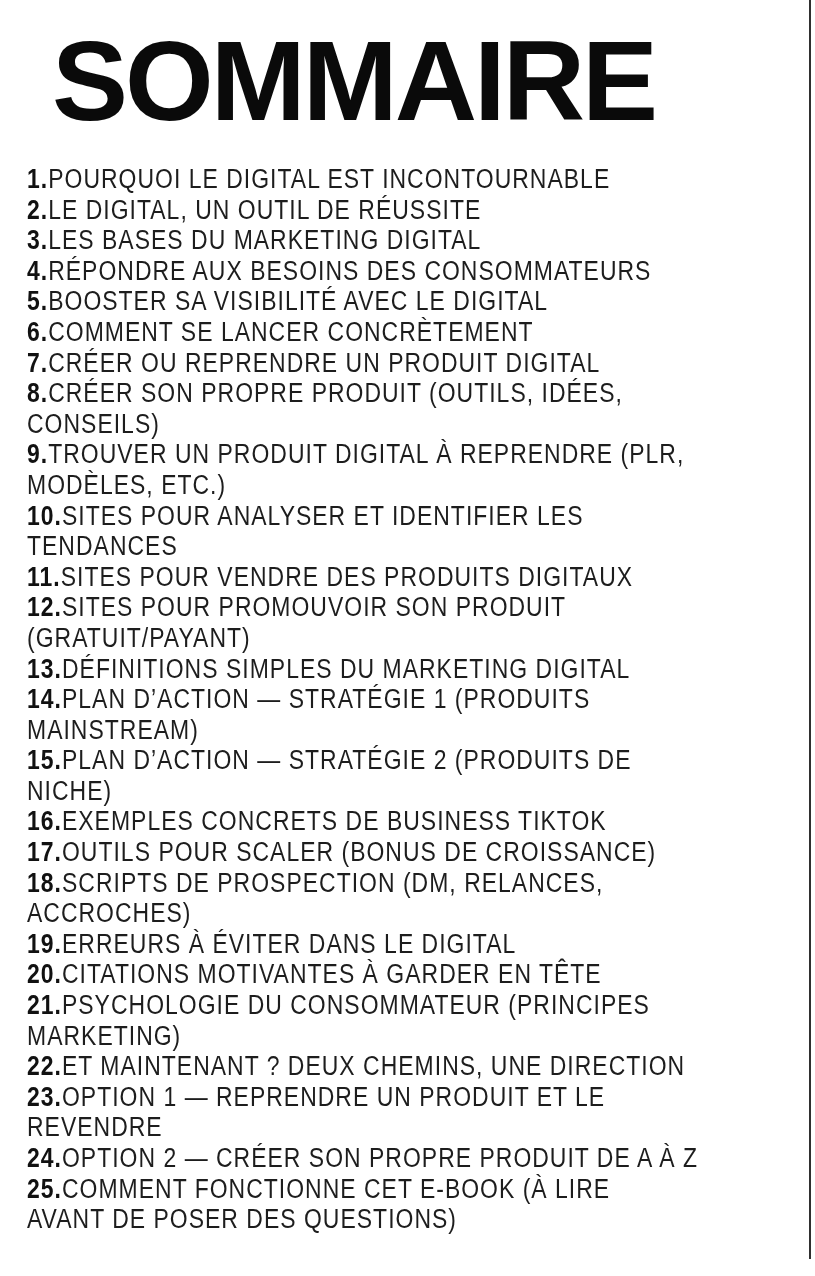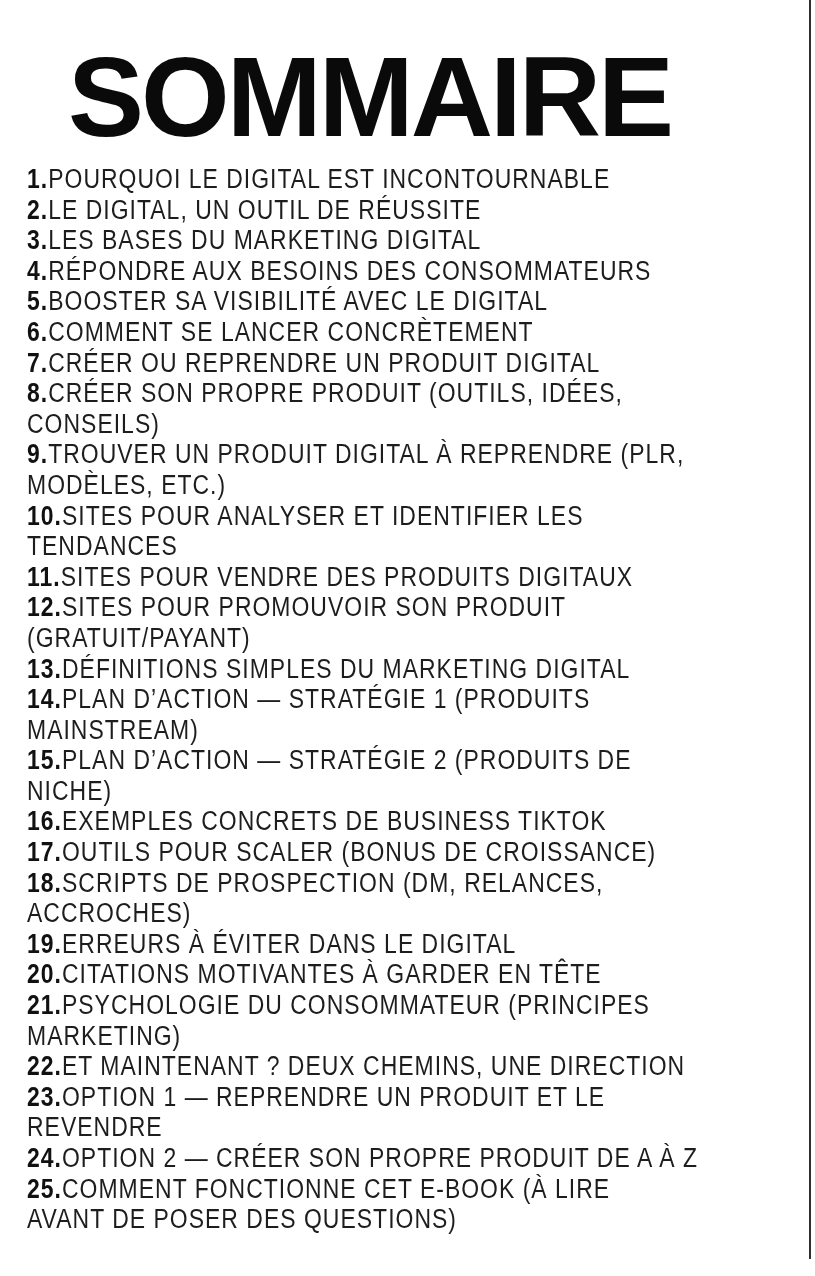--- a/index.html
+++ b/index.html
@@ -20,21 +20,21 @@
     left: 809px;
     top: 0;
     width: 2px;
     height: 1259px;
     background: #2f2f2f;
   }
   .page-title {
     position: absolute;
     left: 52px;
     top: 24px;
-    margin: 16px;
+    margin: 0;
     font-size: 114px;
     line-height: 1;
     font-weight: bold;
     letter-spacing: -3px;
     color: #0a0a0a;
     white-space: nowrap;
   }
   .toc {
     position: absolute;
     left: 27px;

